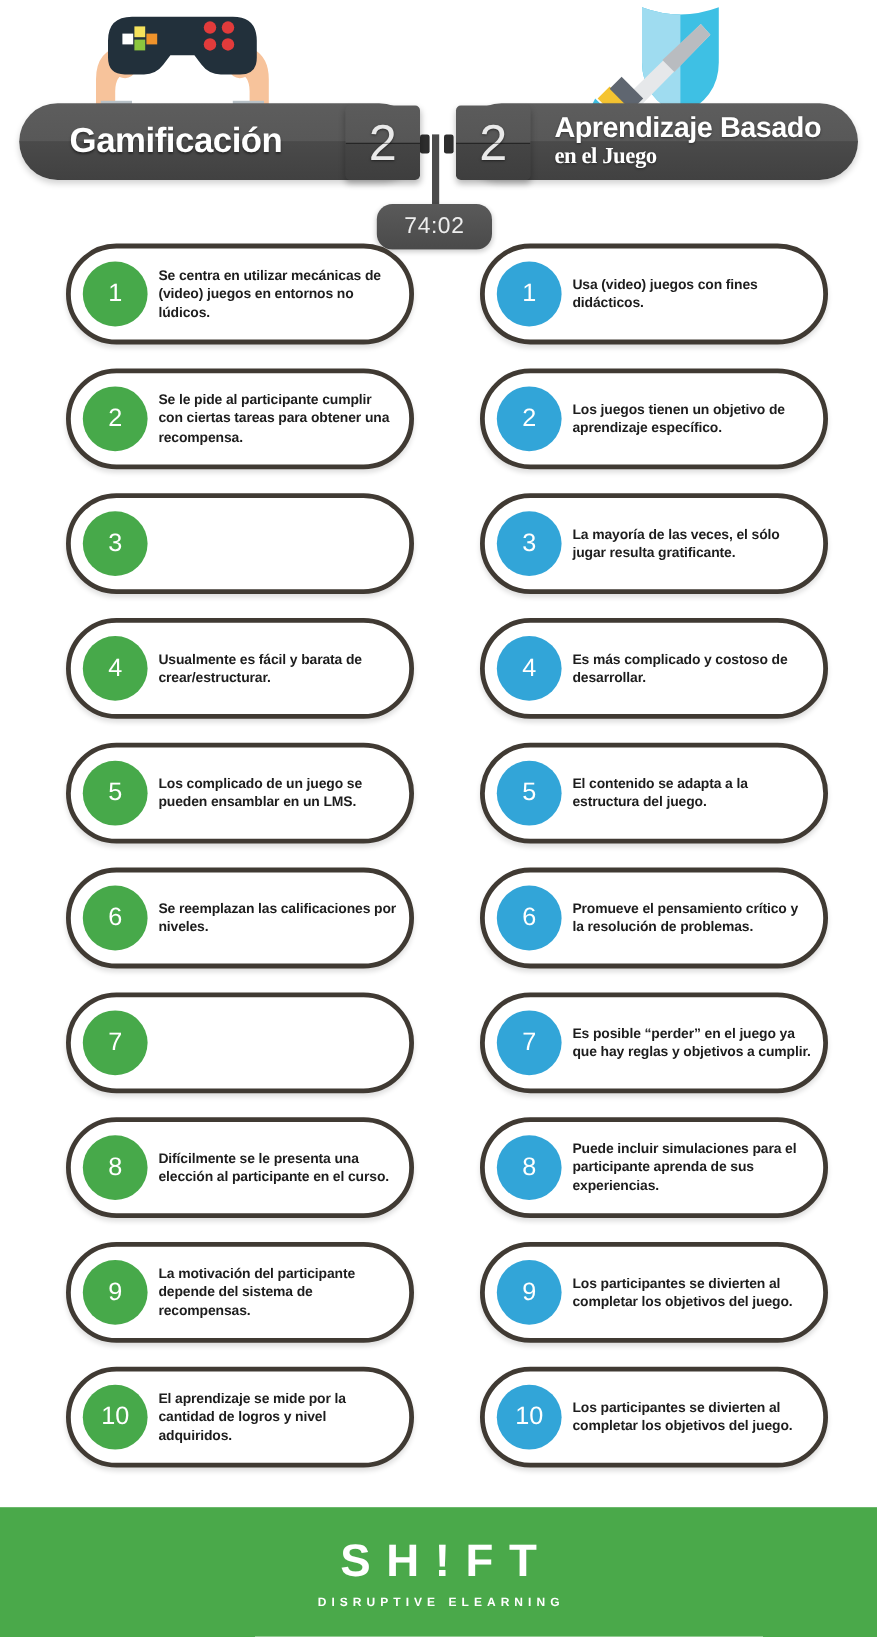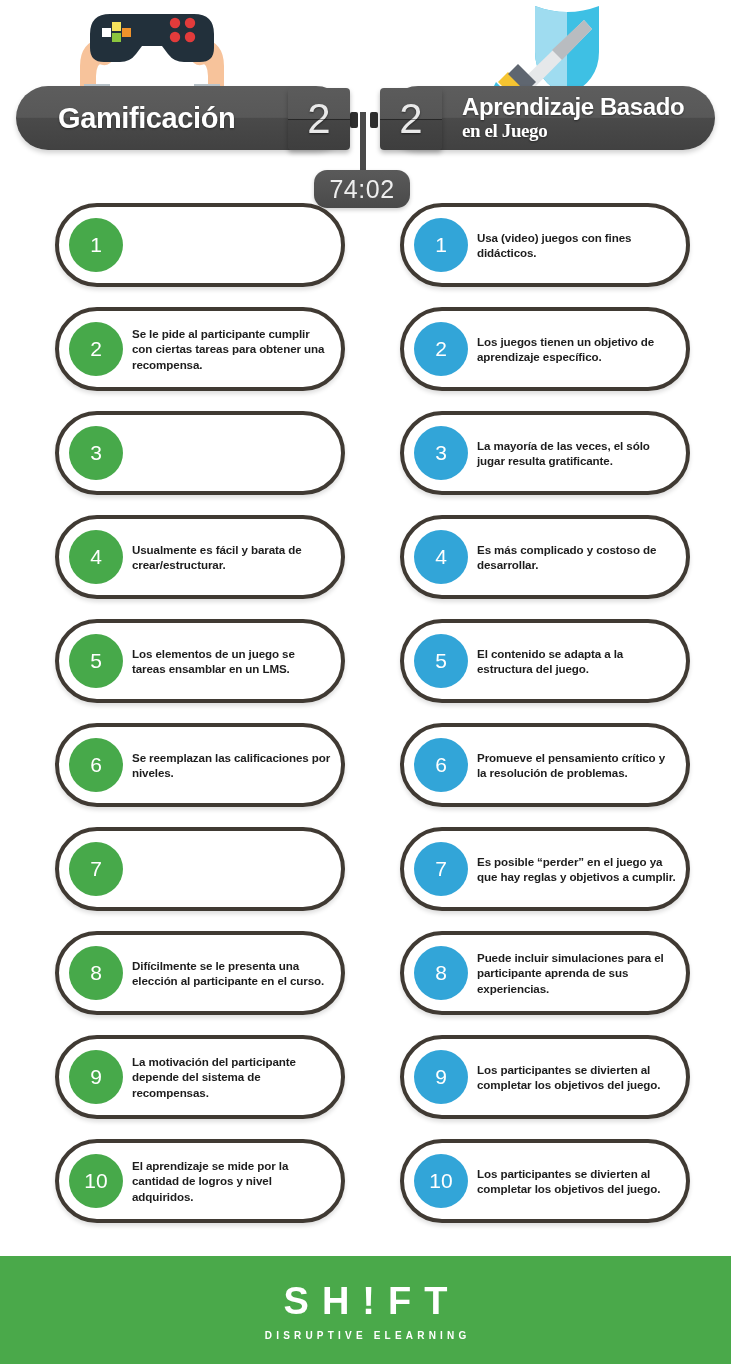--- a/index.html
+++ b/index.html
@@ -131,21 +131,21 @@
   .timer {
     position: absolute;
     left: 314px; top: 170px;
     width: 96px; height: 38px;
     border-radius: 13px;
     background: linear-gradient(to bottom, #5a5a5a 0%, #4a4a4a 100%);
     display: flex;
     align-items: center;
     justify-content: center;
     color: #eeeeee;
-    font-size: 25px;
+    font-size: 19px;
     letter-spacing: 0.5px;
     box-shadow: 0 2px 4px rgba(0,0,0,0.2);
   }
 
   
   .columns {
     position: absolute;
     left: 0; top: 203px;
     width: 731px;
   }
@@ -277,35 +277,36 @@
       <span class="flip-digit">2</span>
     </div>
 
     <div class="timer">74:02</div>
   </div>
 
   <div class="columns">
     <div class="col col-left" id="col-left">
         <div class="card">
           <div class="badge badge-green">1</div>
+          <div class="card-text">Se centra en utilizar mecánicas de (video) juegos en entornos no lúdicos.</div>
         </div>
         <div class="card">
           <div class="badge badge-green">2</div>
           <div class="card-text">Se le pide al participante cumplir con ciertas tareas para obtener una recompensa.</div>
         </div>
         <div class="card">
           <div class="badge badge-green">3</div>
         </div>
         <div class="card">
           <div class="badge badge-green">4</div>
           <div class="card-text">Usualmente es fácil y barata de crear/estructurar.</div>
         </div>
         <div class="card">
           <div class="badge badge-green">5</div>
-          <div class="card-text">Los elementos de un juego se tareas ensamblar en un LMS.</div>
+          <div class="card-text">Los complicado de un juego se pueden ensamblar en un LMS.</div>
         </div>
         <div class="card">
           <div class="badge badge-green">6</div>
           <div class="card-text">Se reemplazan las calificaciones por niveles.</div>
         </div>
         <div class="card">
           <div class="badge badge-green">7</div>
         </div>
         <div class="card">
           <div class="badge badge-green">8</div>

